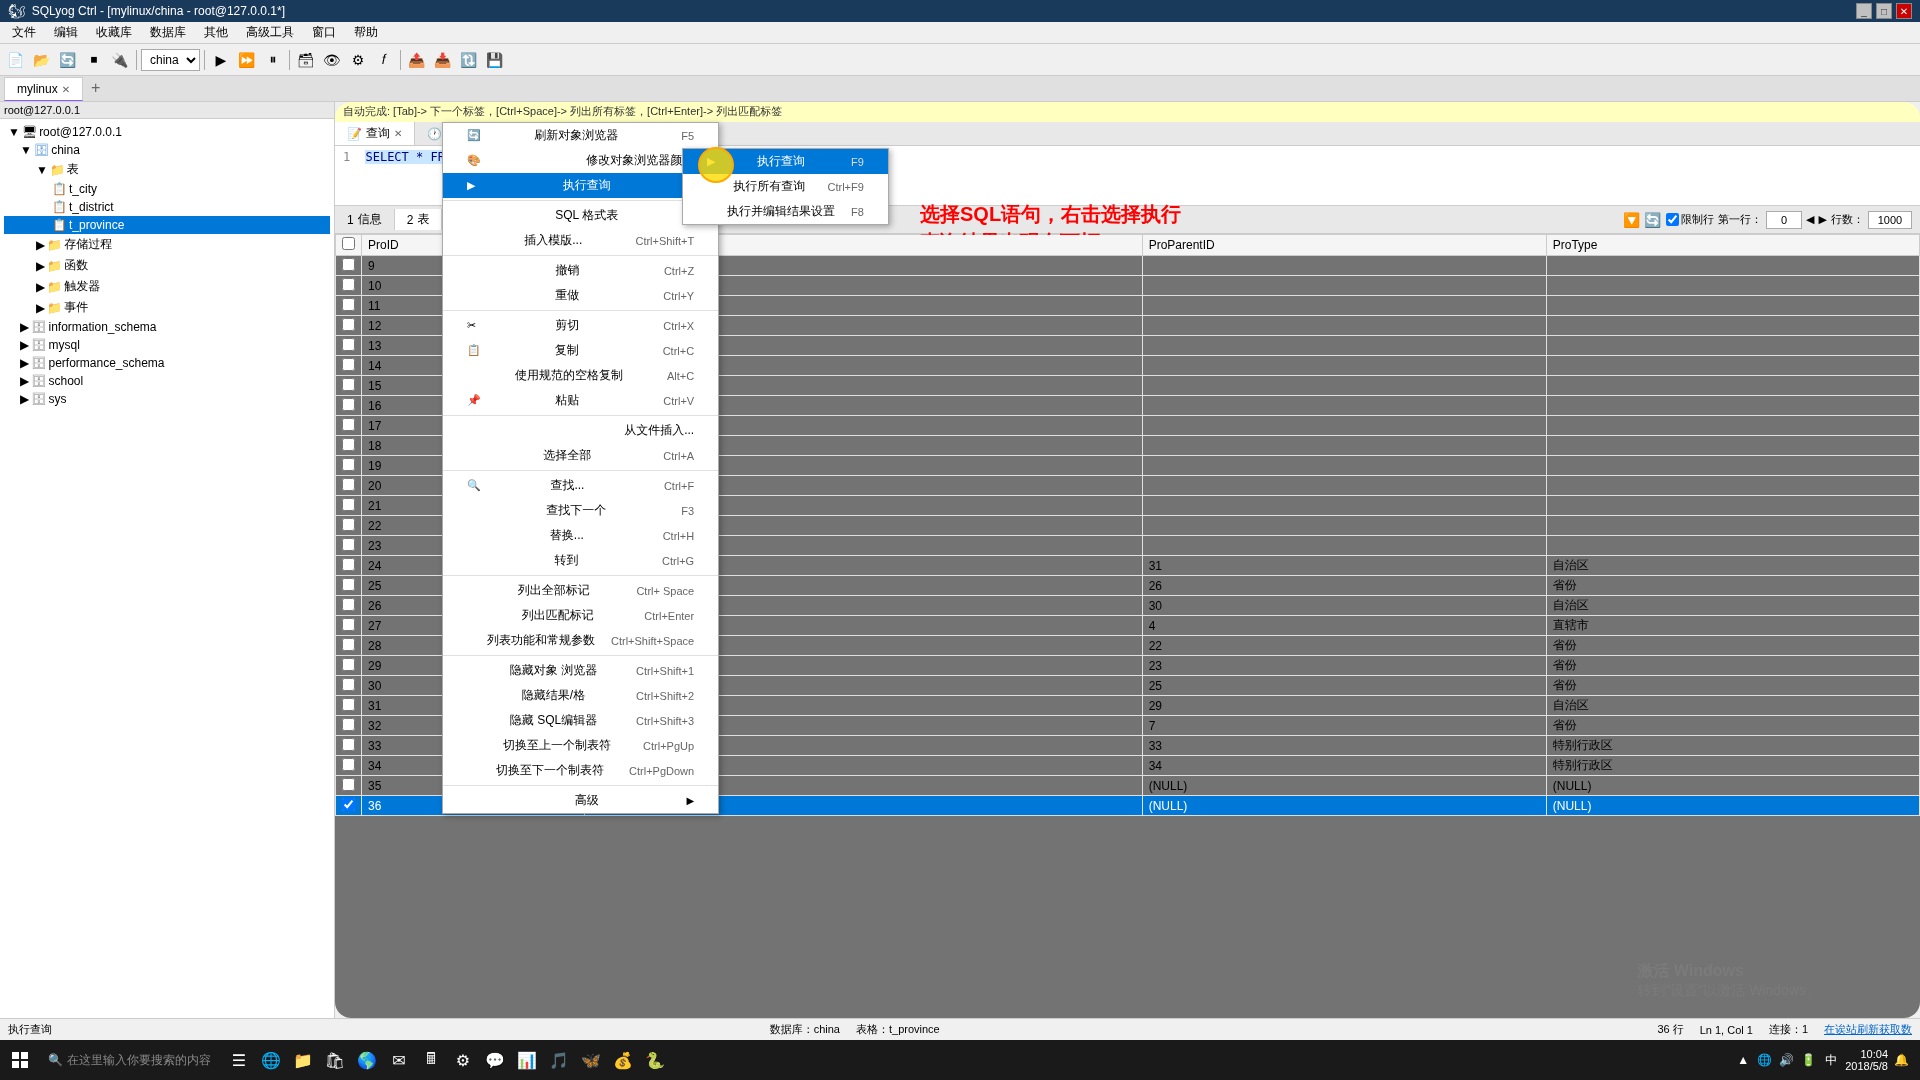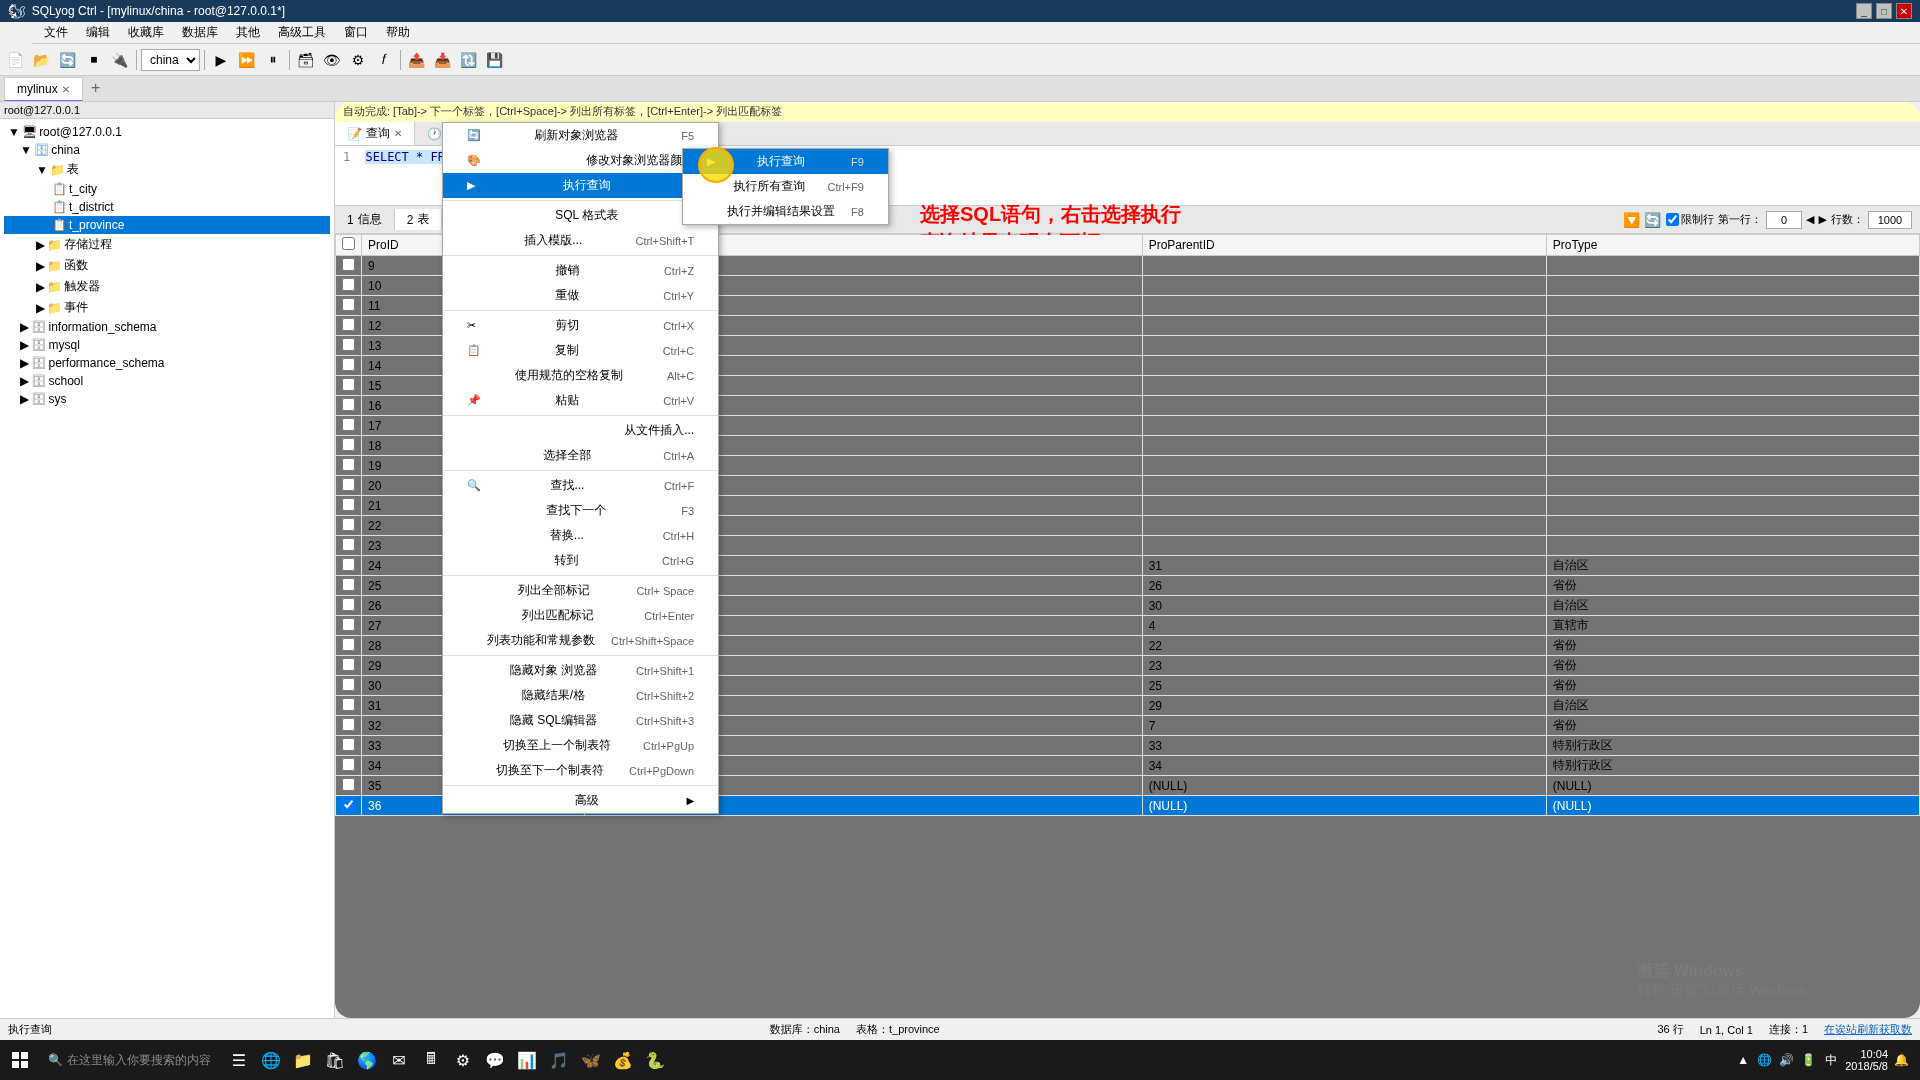--- a/index.html
+++ b/index.html
@@ -5,21 +5,21 @@
     * { margin: 0; padding: 0; box-sizing: border-box; }
     body { width: 1920px; height: 1080px; overflow: hidden; font-family: 'Microsoft YaHei', SimSun, sans-serif; font-size: 12px; background: #f0f0f0; }
 
     
     .title-bar { background: #1a3a5c; color: white; height: 22px; display: flex; align-items: center; padding: 0 8px; font-size: 12px; justify-content: space-between; }
     .title-bar-left { display: flex; align-items: center; gap: 6px; }
     .title-bar-controls { display: flex; gap: 4px; }
     .title-btn { width: 16px; height: 16px; border: 1px solid #888; background: #c0c0c0; cursor: pointer; font-size: 10px; display: flex; align-items: center; justify-content: center; color: #333; }
 
     
-    .menu-bar { background: #f0f0f0; height: 22px; display: flex; align-items: center; padding: 0 4px; border-bottom: 1px solid #ccc; gap: 2px; margin-left: 32px; }
+    .menu-bar { background: #f0f0f0; height: 22px; display: flex; align-items: center; padding: 0 4px; border-bottom: 1px solid #ccc; gap: 2px; }
     .menu-item { padding: 2px 8px; cursor: pointer; font-size: 12px; }
 
     
     .toolbar { background: #f0f0f0; height: 32px; display: flex; align-items: center; padding: 2px 4px; border-bottom: 1px solid #ccc; gap: 2px; }
     .toolbar-btn { width: 24px; height: 24px; border: 1px solid transparent; background: transparent; cursor: pointer; display: flex; align-items: center; justify-content: center; font-size: 14px; }
     .toolbar-select { height: 22px; border: 1px solid #aaa; padding: 0 4px; font-size: 12px; background: white; }
     .toolbar-sep { width: 1px; height: 20px; background: #aaa; margin: 0 2px; }
 
     
     .tab-bar { background: #e0e0e0; height: 26px; display: flex; align-items: flex-end; padding: 0 4px; border-bottom: 1px solid #ccc; }

